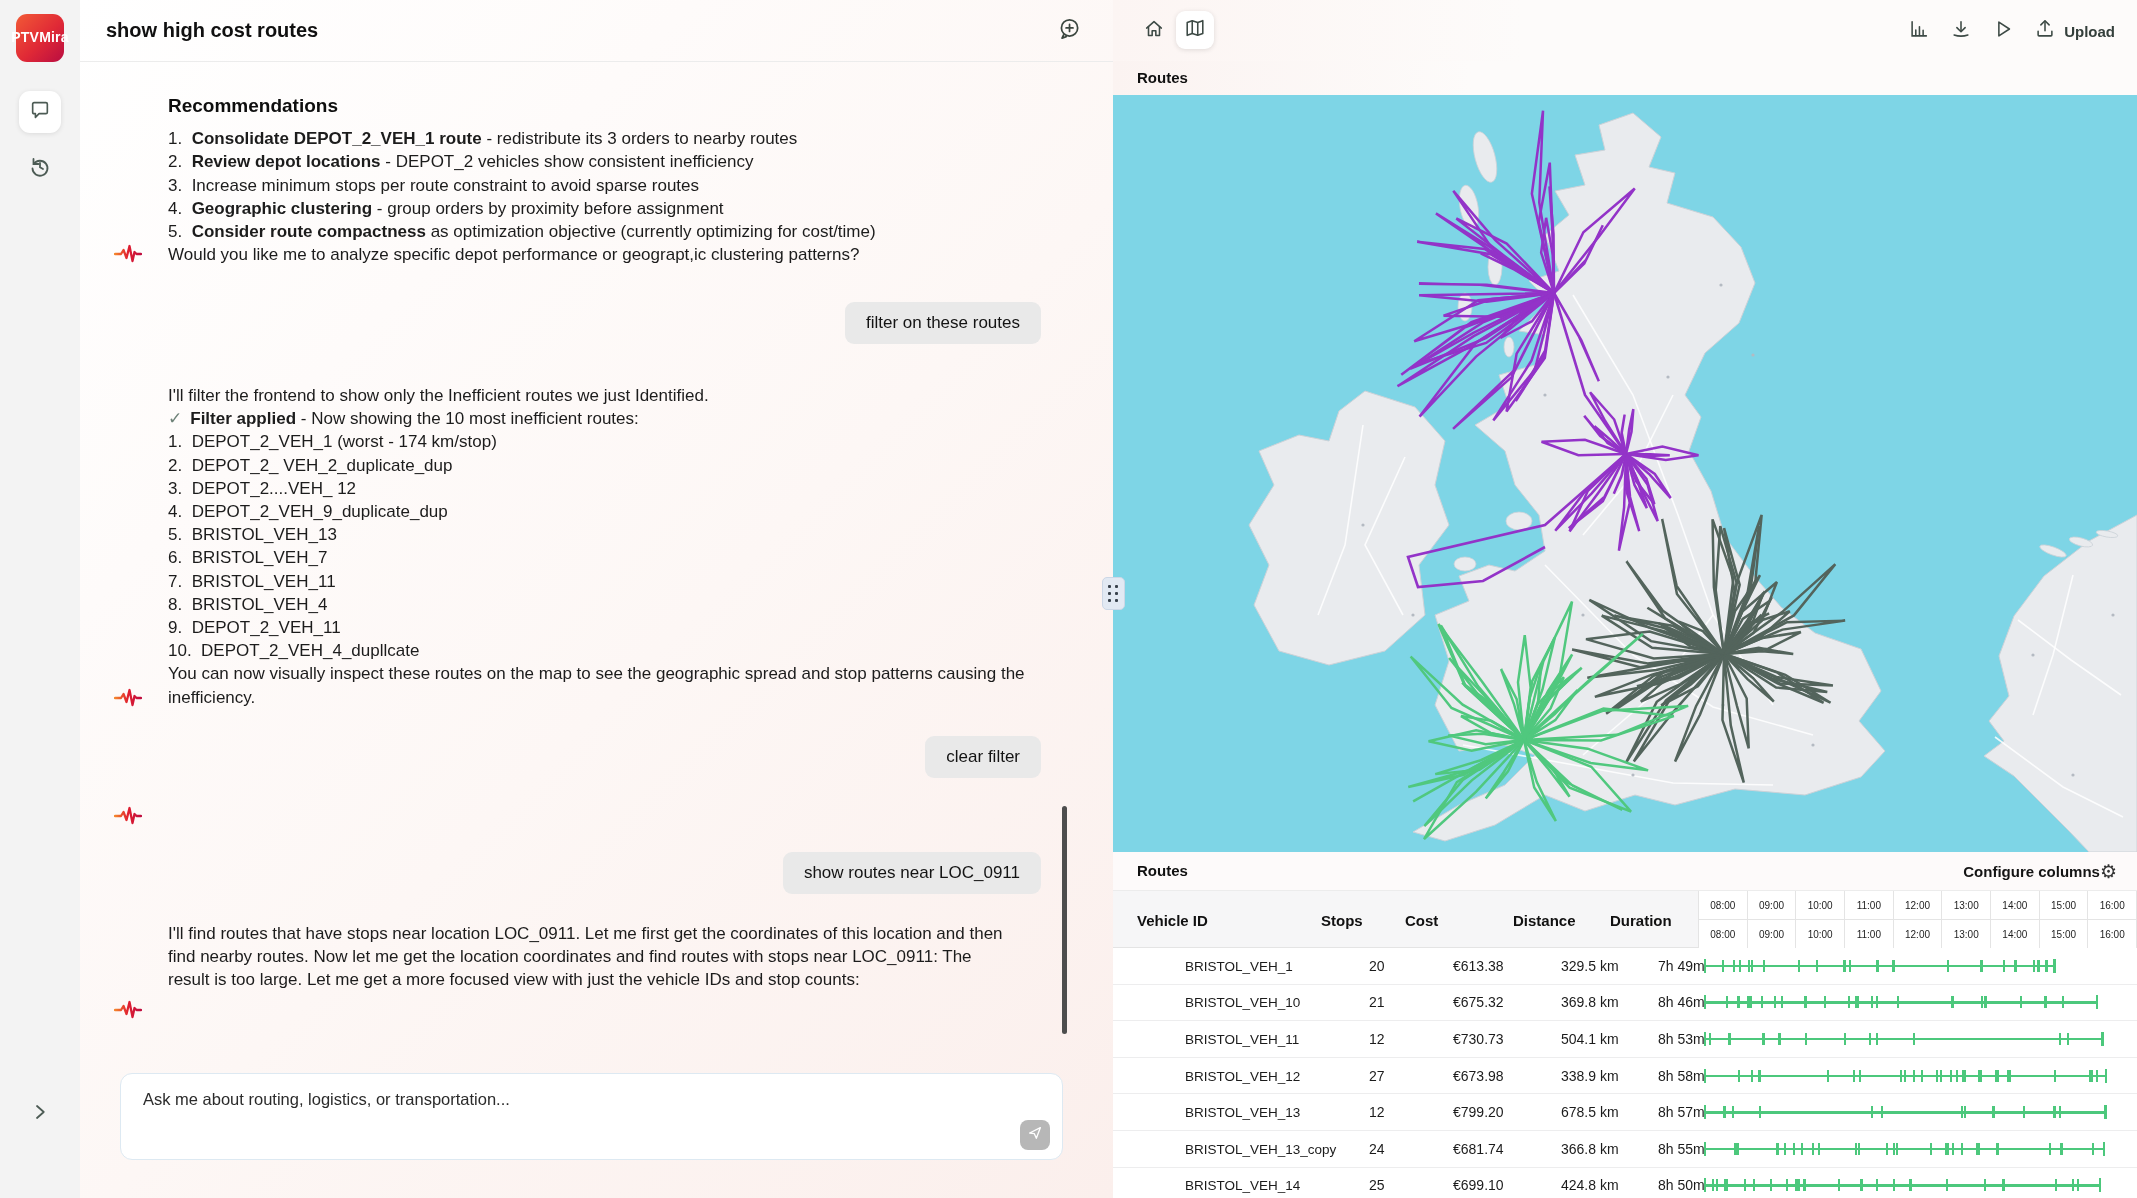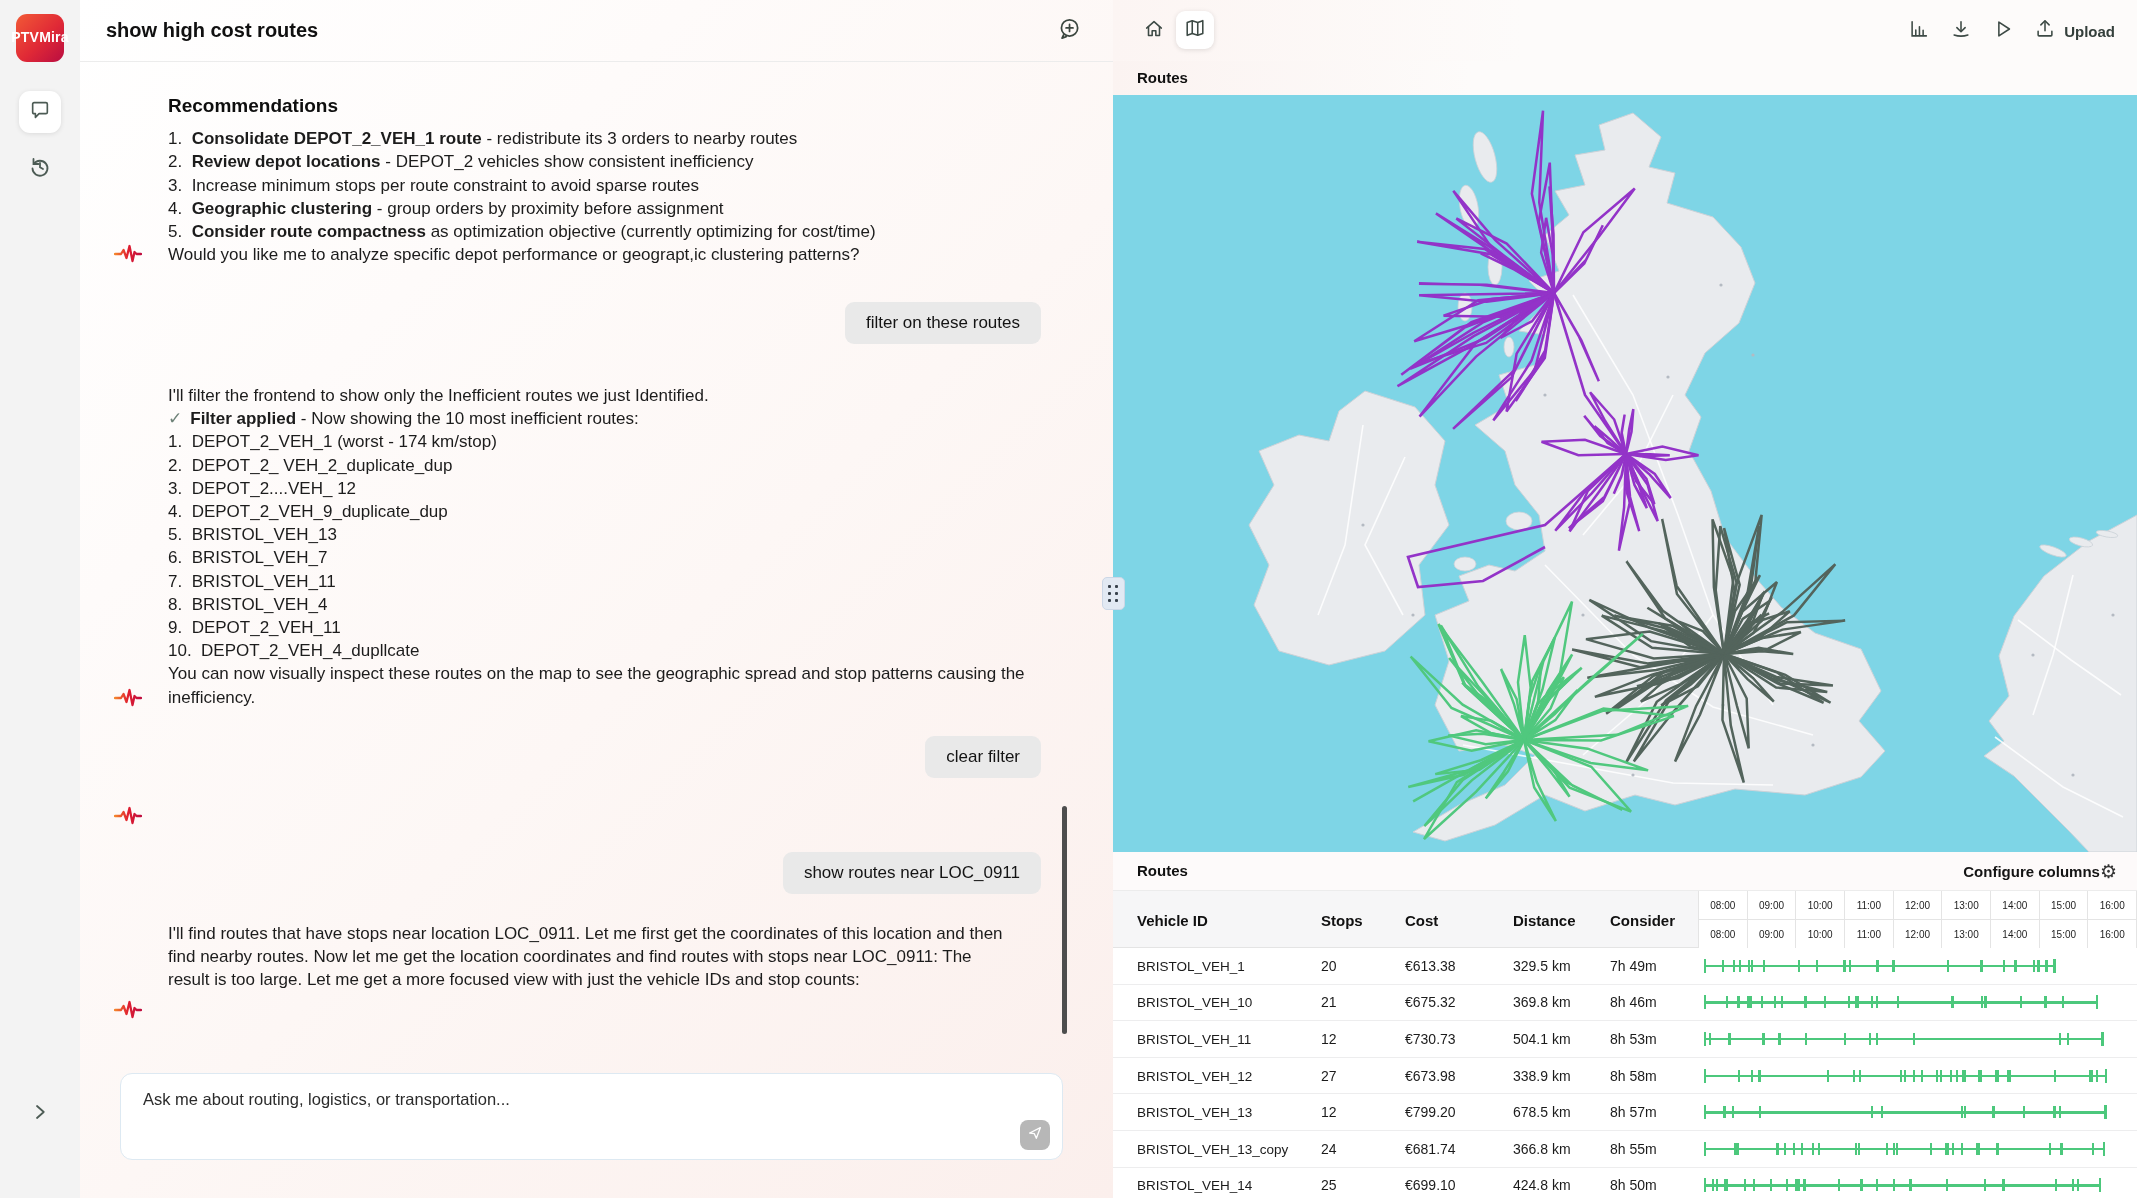--- a/index.html
+++ b/index.html
@@ -73,21 +73,21 @@
   .cfg .gear{font-size:19px;color:#333;line-height:1;}
   .thead{position:absolute;left:0;top:38px;width:100%;height:58px;background:#f6f6f7;border-top:1px solid #ececec;border-bottom:1px solid #e4e4e4;box-sizing:border-box;}
   .col{position:absolute;top:0;height:58px;display:flex;align-items:center;font-size:15px;font-weight:bold;color:#111;}
   .c-vid{left:24px;} .c-stops{left:208px;} .c-cost{left:292px;} .c-dist{left:400px;} .c-dur{left:497px;}
   .tl-head{position:absolute;left:585px;top:0;width:439px;height:58px;border-left:1px solid #e4e4e4;box-sizing:border-box;}
   .tl-hrow{display:flex;height:28px;background:#fff;}
   .tl-hrow + .tl-hrow{border-top:1px solid #e4e4e4;}
   .tl-cell{flex:1;border-right:1px solid #e4e4e4;display:flex;align-items:center;justify-content:center;font-size:10px;color:#1d1d1d;box-sizing:border-box;}
   .trows{position:absolute;left:0;top:96px;width:100%;}
   .trow{position:relative;height:35.6px;border-bottom:1px solid #ededee;background:#fff;cursor:pointer;}
-  .trow .c{position:absolute;top:50%;transform:translateY(-50%);font-size:14px;color:#1b1b1b;}
+  .trow .c{position:absolute;top:50%;transform:translateY(-50%);font-size:14px;color:#1b1b1b;margin-left:48px;}
   .trow .c.v{font-size:13.5px;}
   .c-tl{position:absolute;left:585px;top:0;width:432px;height:100%;}
   .tl-line{position:absolute;top:50%;margin-top:-1px;height:2.4px;background:var(--tl);}
   .tl-cap{position:absolute;top:50%;margin-top:-7px;width:2.4px;height:14px;background:var(--tl);}
   .tl-tick{position:absolute;top:50%;margin-top:-6px;width:2.2px;height:12px;background:var(--tl);}
 </style>
 </head>
 <body>
 
 <div id="root">
@@ -467,21 +467,21 @@
         <div class="cfg">
           <span class="t2">Configure columns</span>
           <span class="gear">⚙</span>
         </div>
       </div>
       <div class="thead">
         <span class="col c-vid">Vehicle ID</span>
         <span class="col c-stops">Stops</span>
         <span class="col c-cost">Cost</span>
         <span class="col c-dist">Distance</span>
-        <span class="col c-dur">Consider</span>
+        <span class="col c-dur">Duration</span>
         <div class="tl-head">
           <div class="tl-hrow">
 
           <div class="tl-cell">08:00</div>
               <div class="tl-cell">09:00</div>
               <div class="tl-cell">10:00</div>
               <div class="tl-cell">11:00</div>
               <div class="tl-cell">12:00</div>
               <div class="tl-cell">13:00</div>
               <div class="tl-cell">14:00</div>

